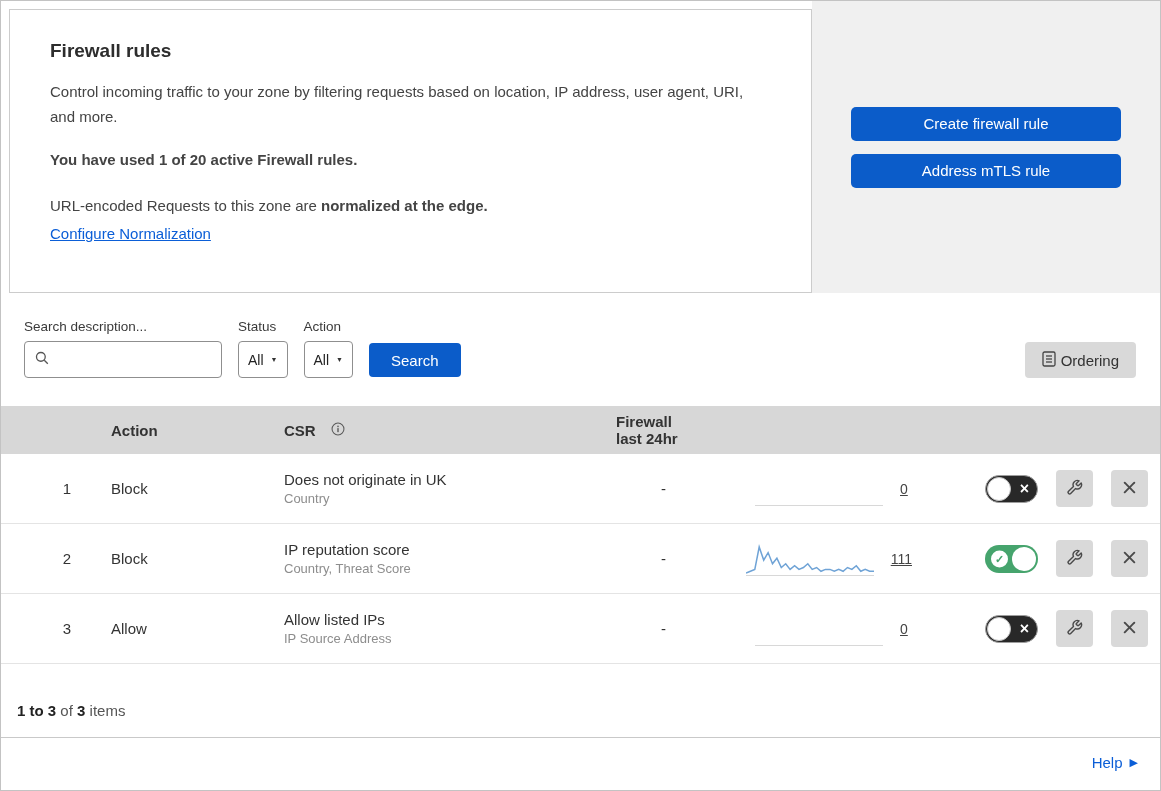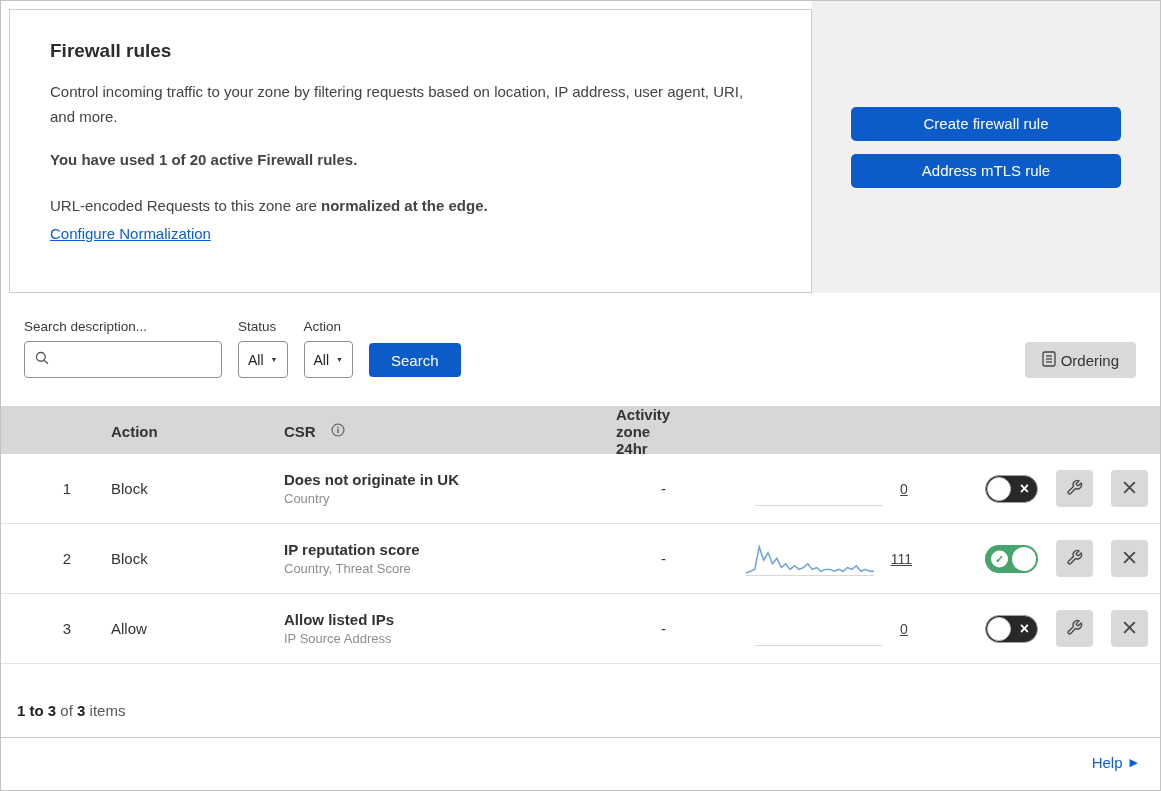--- a/index.html
+++ b/index.html
@@ -28,21 +28,21 @@
   .btn-search { height: 34px; padding: 0 22px; margin-bottom: 1px; background: #0b5cc9; color: #fff; border: none; border-radius: 4px; font-size: 15px; font-family: inherit; cursor: pointer; }
   .btn-ordering { margin-left: auto; height: 36px; padding: 0 17px; background: #d9d9d9; color: #333; border: none; border-radius: 4px; font-size: 15px; font-family: inherit; display: flex; align-items: center; gap: 5px; cursor: pointer; }
 
   
   .t-grid { display: grid; grid-template-columns: 90px 173px 328px 88px 236px 1fr; align-items: center; }
   .t-header { background: #d7d7d7; height: 48px; font-weight: 700; font-size: 15px; color: #333; }
   .t-row { min-height: 70px; border-bottom: 1px solid #e4e4e4; background: #fff; }
   .c-num { text-align: right; padding-right: 20px; font-size: 15px; }
   .c-action { padding-left: 20px; font-size: 15px; }
   .c-desc { padding-left: 20px; }
-  .desc-main { font-size: 15px; color: #333; margin-bottom: 3px; font-weight: bold; }
+  .desc-main { font-size: 15px; color: #333; margin-bottom: 3px; }
   .desc-sub { font-size: 13px; color: #8d8d8d; }
   .c-csr { padding-right: 14px; text-align: right; font-size: 15px; }
   .c-csr-header { padding-left: 20px; text-align: left; display: flex; align-items: center; gap: 15px; }
   .c-activity { display: flex; align-items: center; justify-content: flex-end; gap: 17px; padding-right: 4px; }
   .spark { display: inline-block; width: 128px; height: 34px; border-bottom: 1px solid #d8d8d8; }
   .spark svg { display: block; }
   .count-link { font-size: 14px; color: #444; text-decoration: underline; min-width: 12px; text-align: left; cursor: pointer; }
   .c-controls { display: flex; align-items: center; justify-content: flex-end; gap: 18px; padding-right: 12px; }
 
   
@@ -133,21 +133,21 @@
     <div class="c-csr-header">
       <span>CSR</span>
       <span>
         <svg width="14" height="14" viewBox="0 0 16 16">
             <circle cx="8" cy="8" r="6.8" fill="none" stroke="#5a5a5a" stroke-width="1.2"></circle>
             <rect x="7.2" y="7" width="1.6" height="4.6" fill="#5a5a5a"></rect>
             <rect x="7.2" y="4.2" width="1.6" height="1.7" fill="#5a5a5a"></rect>
           </svg>
       </span>
     </div>
-    <div class="c-activity-header" style="padding-left:24px;">Activity zone 24hr</div>
+    <div class="c-activity-header" style="padding-left:24px;">Firewall last 24hr</div>
     <div></div>
   </div>
 
   <div class="t-grid t-row">
     <div class="c-num">1</div>
     <div class="c-action">Block</div>
     <div class="c-desc">
       <div class="desc-main">Does not originate in UK</div>
       <div class="desc-sub">Country</div>
     </div>

